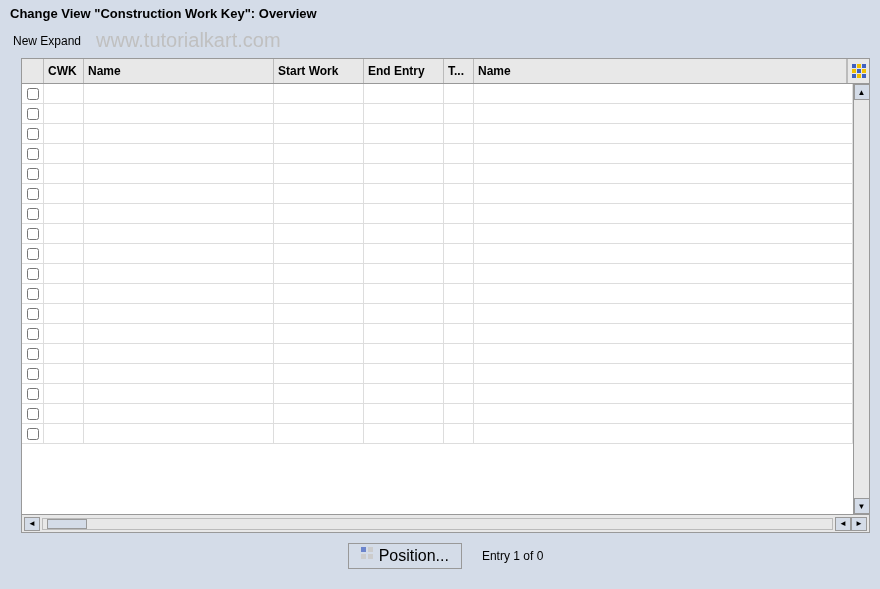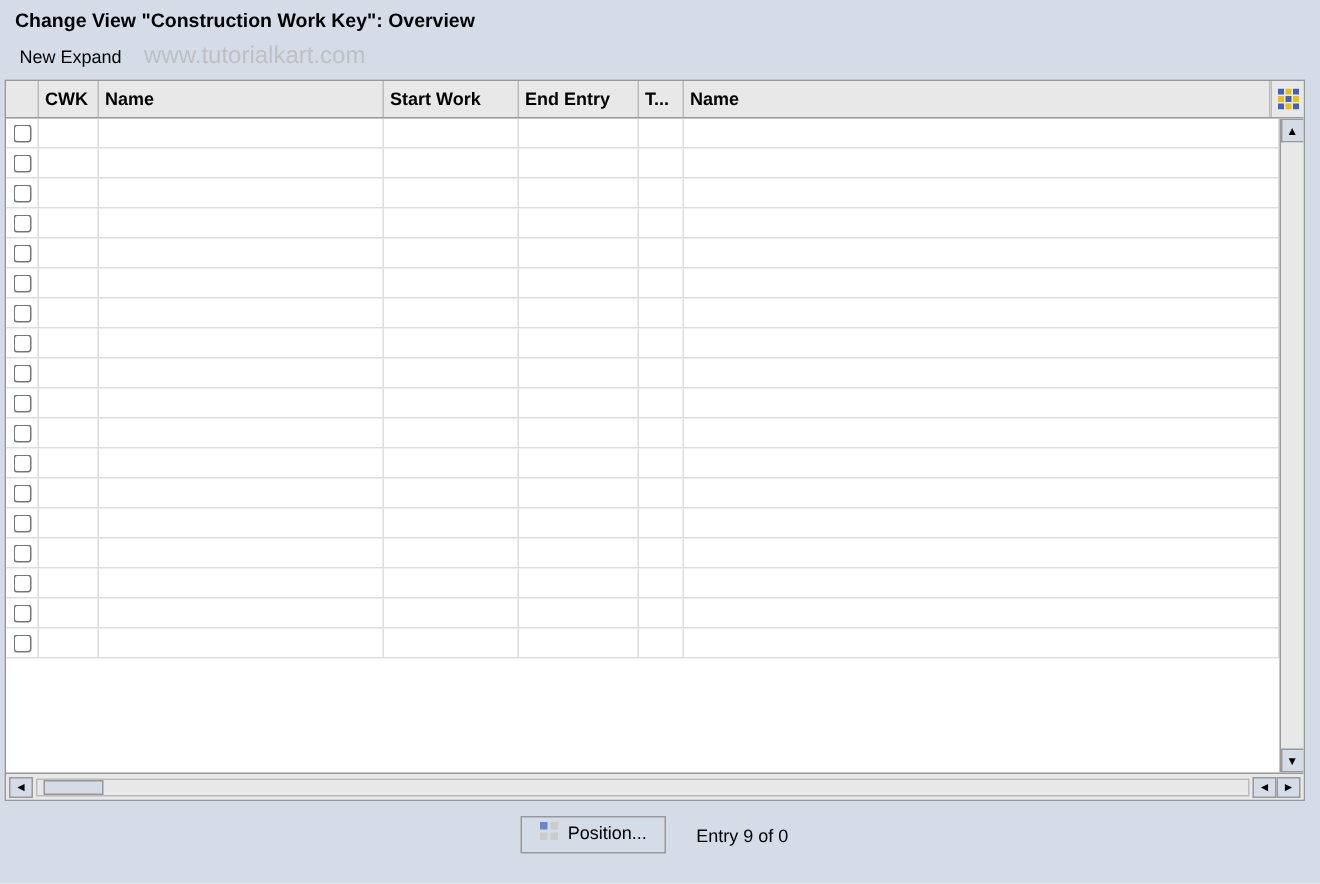--- a/index.html
+++ b/index.html
@@ -54,29 +54,29 @@
     .toolbar-icon {
       width: 16px;
       height: 16px;
       display: inline-flex;
       align-items: center;
       justify-content: center;
     }
 
     .watermark {
       color: #c0c0c0;
-      font-size: 16px;
+      font-size: 20px;
       margin-left: 8px;
       font-style: normal;
     }
 
     
     .main-content {
       flex: 1;
-      padding: 0 10px 10px 3px;
+      padding: 0 10px 10px 21px;
       display: flex;
       flex-direction: column;
     }
 
     
     .table-container {
       flex: 1;
       border: 1px solid #999;
       background-color: #fff;
       display: flex;
@@ -253,27 +253,27 @@
     .footer {
       display: flex;
       align-items: center;
       justify-content: center;
       gap: 20px;
       padding: 10px 0;
     }
 
     .position-btn {
       display: flex;
-      align-items: flex-start;
+      align-items: center;
       gap: 4px;
       background-color: #d4dce8;
       border: 1px solid #999;
       padding: 3px 12px;
       cursor: pointer;
-      font-size: 12px;
+      font-size: 16px;
     }
 
     .entry-info {
       font-size: 12px;
       color: #000;
     }
   </style>
 </head>
 <body>
 
@@ -570,16 +570,16 @@
         <span>
           <svg width="14" height="14" viewBox="0 0 14 14">
             <rect x="0" y="0" width="5" height="5" fill="#4060c0" opacity="0.7"></rect>
             <rect x="7" y="0" width="5" height="5" fill="#ccc"></rect>
             <rect x="0" y="7" width="5" height="5" fill="#ccc"></rect>
             <rect x="7" y="7" width="5" height="5" fill="#ccc"></rect>
           </svg>
         </span>
         <span>Position...</span>
       </button>
-      <span class="entry-info">Entry 9 of 0</span>
+      <span class="entry-info">Entry 1 of 0</span>
     </div>
   </div>
 </div>
 
 </body></html>

